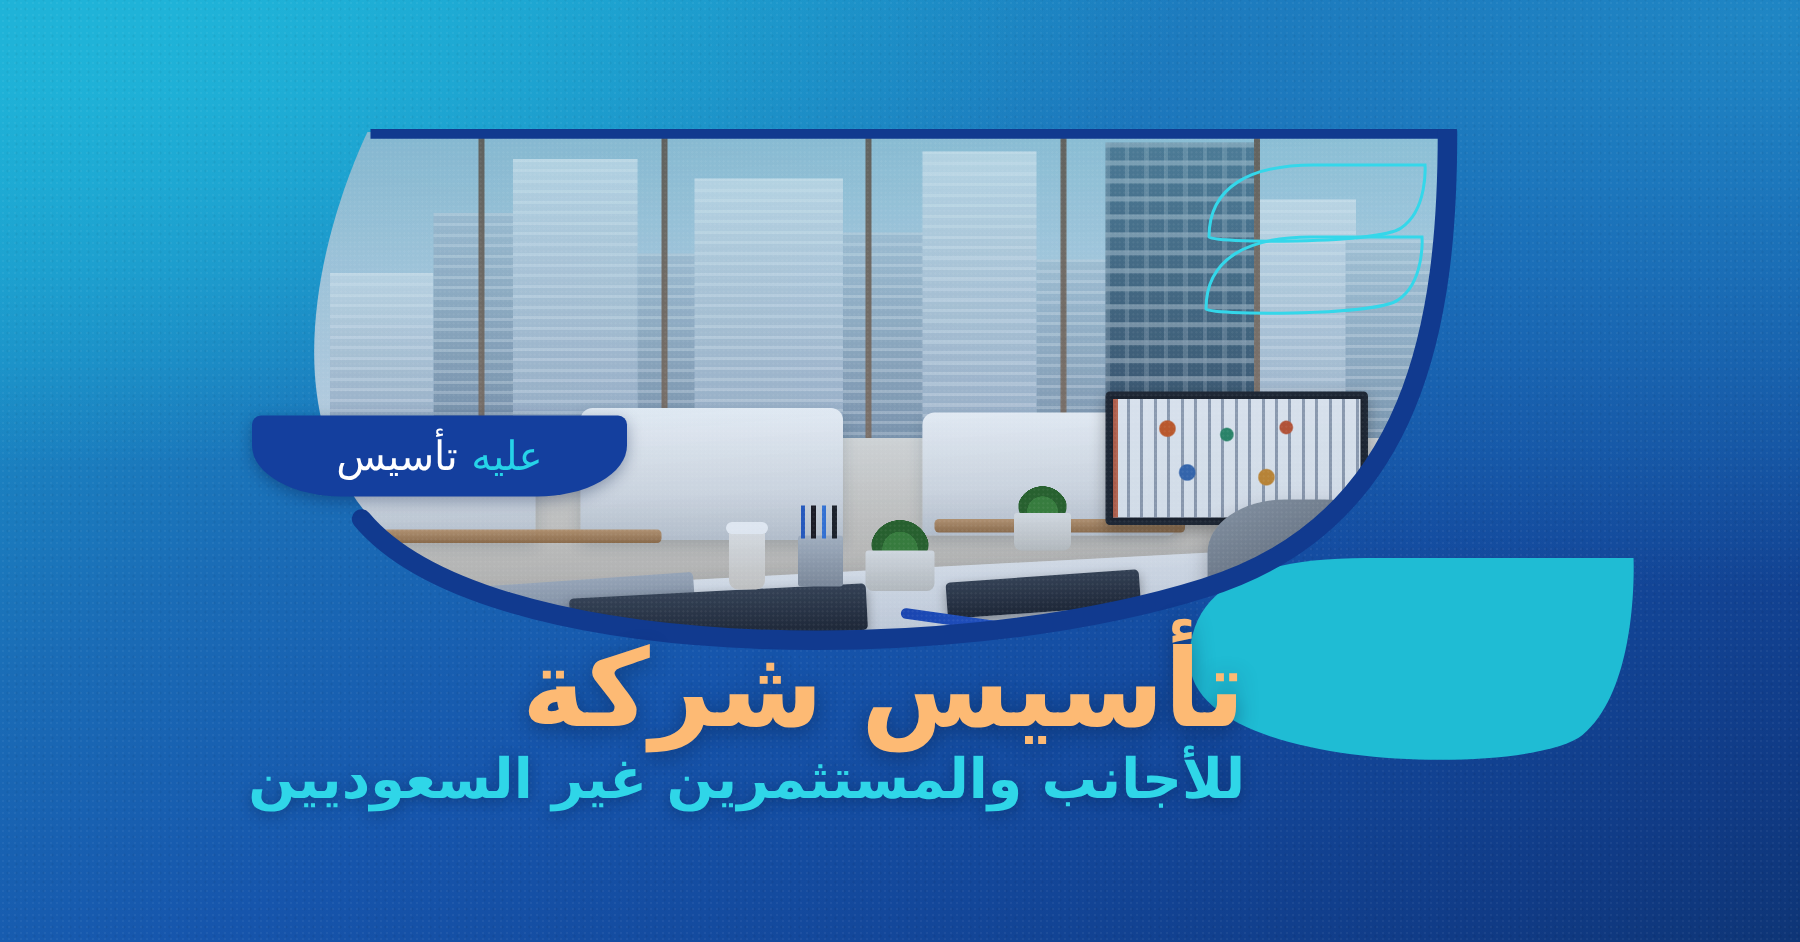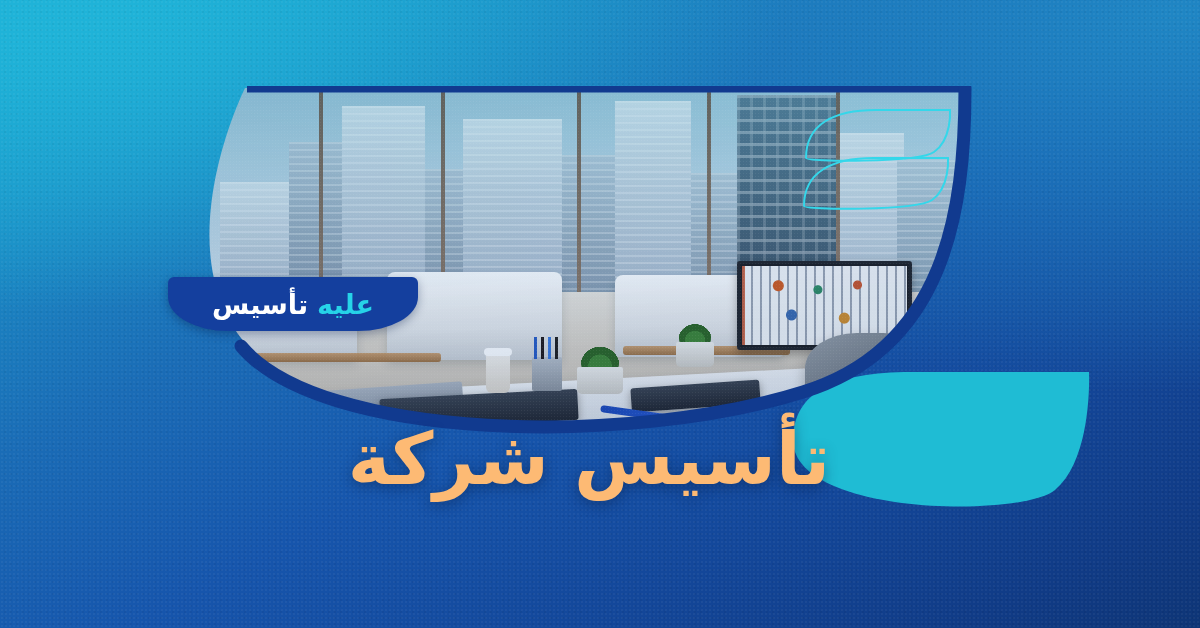--- a/index.html
+++ b/index.html
@@ -200,21 +200,21 @@
     position:absolute;
     left:168px; top:277px;
     width:250px; height:54px;
     background:#143f9e;
     border-radius:6px 6px 60px 60px / 6px 6px 34px 34px;
     z-index:6;
     display:flex; align-items:center; justify-content:center;
     gap:9px;
     box-shadow:0 3px 10px rgba(6,25,70,.35);
   }
-  .badge span { font-size:27px; font-weight:700; letter-spacing:.2px; line-height:1;text-align:center; }
+  .badge span { font-size:27px; font-weight:400; letter-spacing:.2px; line-height:1;text-align:center; }
   .badge .w { color:#ffffff; }
   .badge .c { color:#26d3e8; }
 
   
   .headline-wrap {
     position:absolute; z-index:7;
     right:370px; top:425px;
     text-align:right;
     direction:rtl;
   }
@@ -317,16 +317,17 @@
     <path d="M 0 74 C 0 26 42 6 118 6 L 296 6 C 296 6 300 92 262 124 C 228 152 0 150 0 74 Z" fill="#1fbcd4"></path>
   </svg>
 
   <div class="badge">
     <span class="c">عليه</span>
     <span class="w">تأسيس</span>
   </div>
 
   <div class="headline-wrap">
     <div class="headline">تأسيس شركة</div>
+    <div class="subline">للأجانب والمستثمرين غير السعوديين</div>
   </div>
 
   <span class="sr">مكتب حديث بإطلالة على ناطحات السحاب مع أريكة بيضاء ومكتب عليه حاسوب محمول وشاشة عرض ونباتات</span>
 </div>
 
 </body></html>

